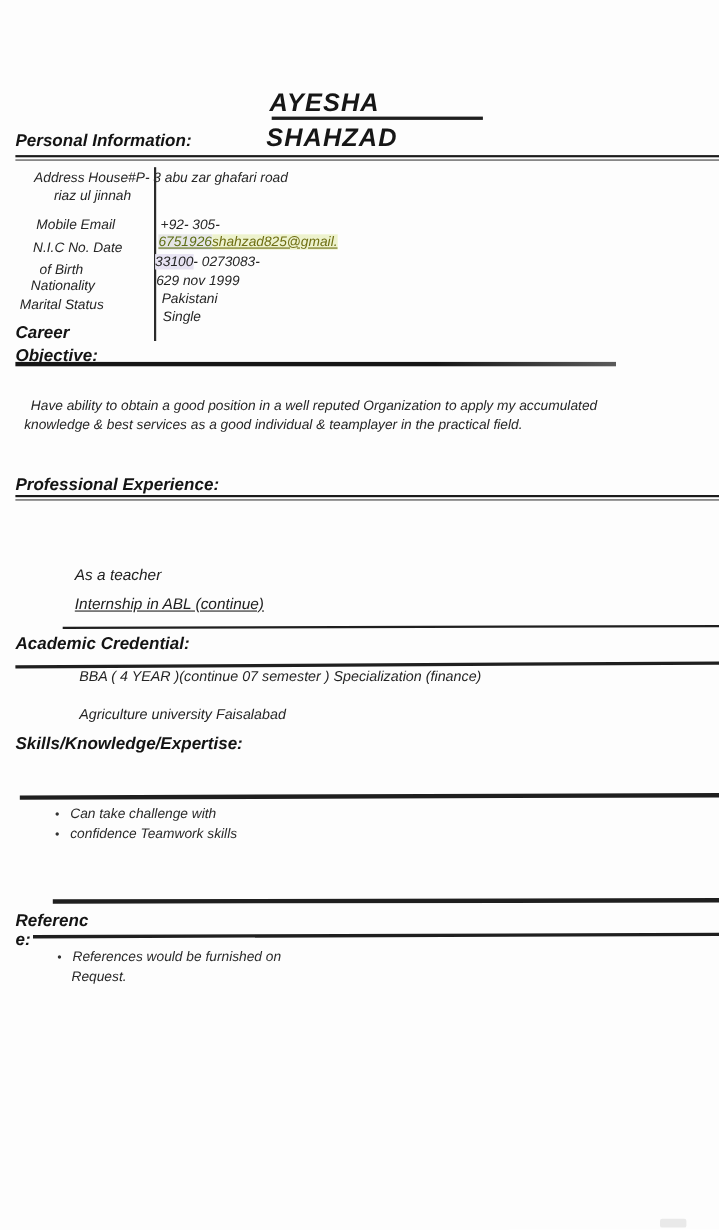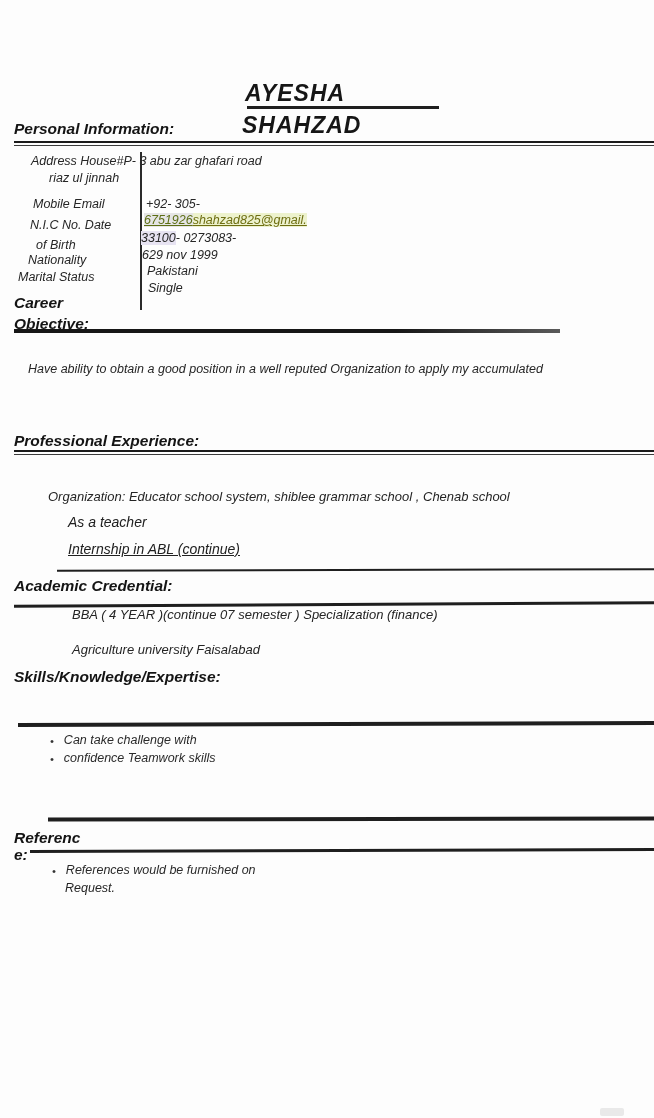--- a/index.html
+++ b/index.html
@@ -54,25 +54,25 @@
   <div class="abs body-sm" style="left:141px;top:231px;"><span class="nic-hl">33100</span><span>- 0273083-</span></div>
   <div class="abs body-sm" style="left:142px;top:248px;">629 nov 1999</div>
   <div class="abs body-sm" style="left:147px;top:264px;">Pakistani</div>
   <div class="abs body-sm" style="left:148px;top:281px;">Single</div>
 
   <div class="abs h1" style="left:14px;top:294px;">Career</div>
   <div class="abs h1" style="left:14px;top:315px;">Objective:</div>
   <div class="rule-fade" style="left:14px;top:329px;width:546px;height:3.5px;"></div>
 
   <div class="abs body-sm" style="left:28px;top:362px;">Have ability to obtain a good position in a well reputed Organization to apply my accumulated</div>
+  <div class="abs body-sm" style="left:22px;top:379px;">knowledge &amp; best  services as a good individual &amp;  teamplayer in the practical field.</div>
 
   <div class="abs h1" style="left:14px;top:432px;">Professional Experience:</div>
   <div class="rule-double" style="left:14px;top:450px;width:640px;"></div>
 
-  <div class="abs body-md" style="left:48px;top:489px;">Organization: Educator school system, shiblee grammar school , Chenab school</div>
   <div class="abs body-lg" style="left:68px;top:514px;">As a teacher</div>
   <div class="abs body-lg u" style="left:68px;top:541px;">Internship in ABL (continue)</div>
 
   <div class="rule" style="left:57px;top:569px;width:597px;height:2px;transform:rotate(-0.15deg);"></div>
   <div class="abs h1" style="left:14px;top:577px;">Academic Credential:</div>
   <div class="rule" style="left:14px;top:603px;width:640px;height:3px;transform:rotate(-0.3deg);"></div>
 
   <div class="abs body-md" style="left:72px;top:607px;">BBA ( 4 YEAR )(continue 07 semester )  Specialization (finance)</div>
   <div class="abs body-md" style="left:72px;top:642px;">Agriculture university Faisalabad</div>
 

